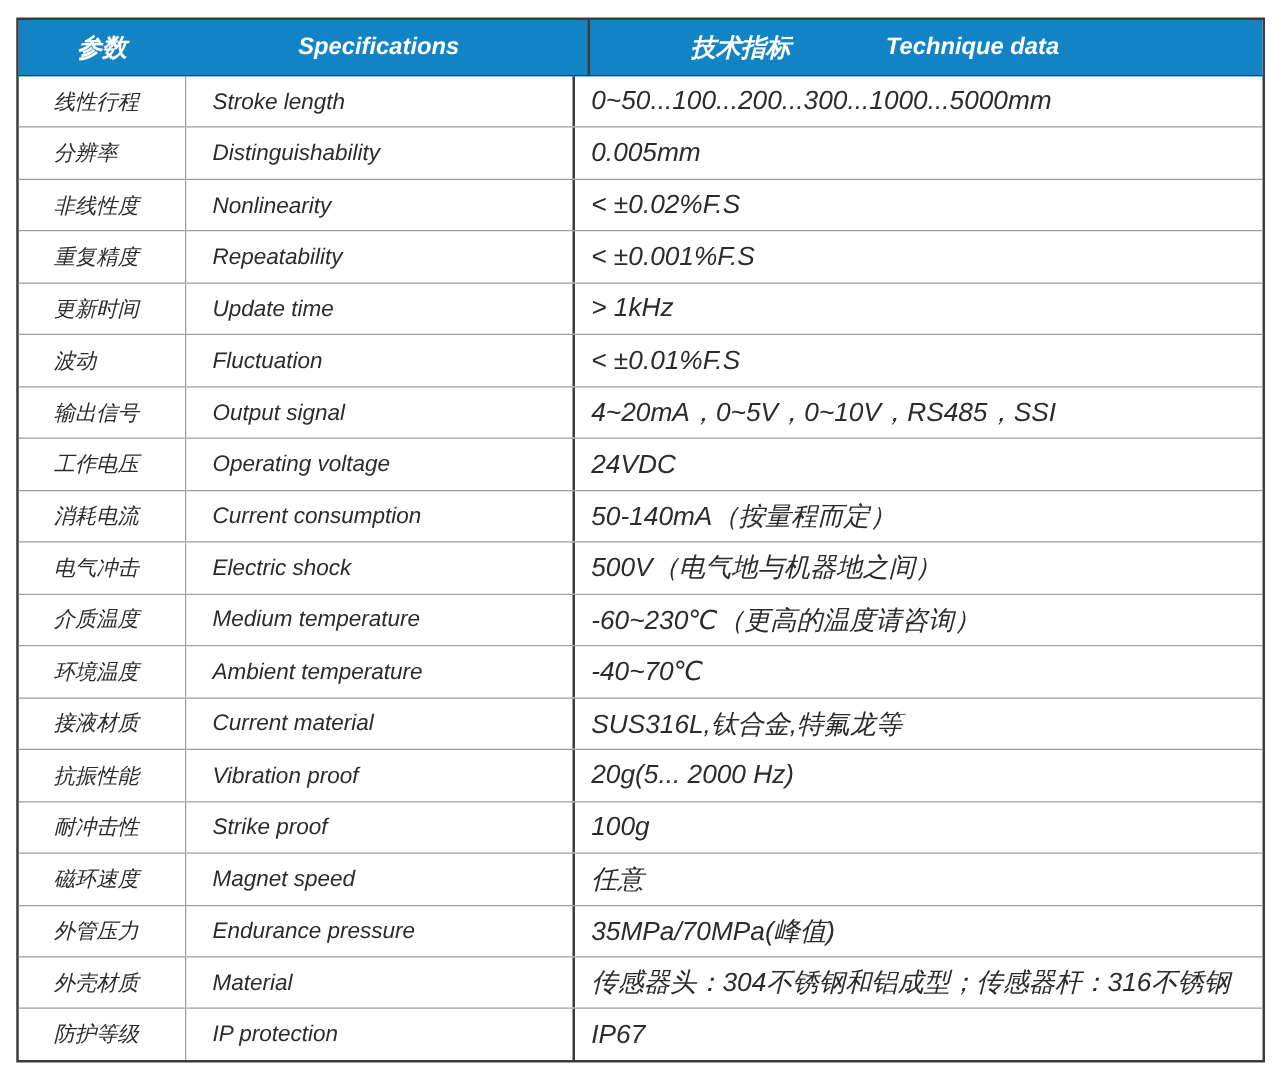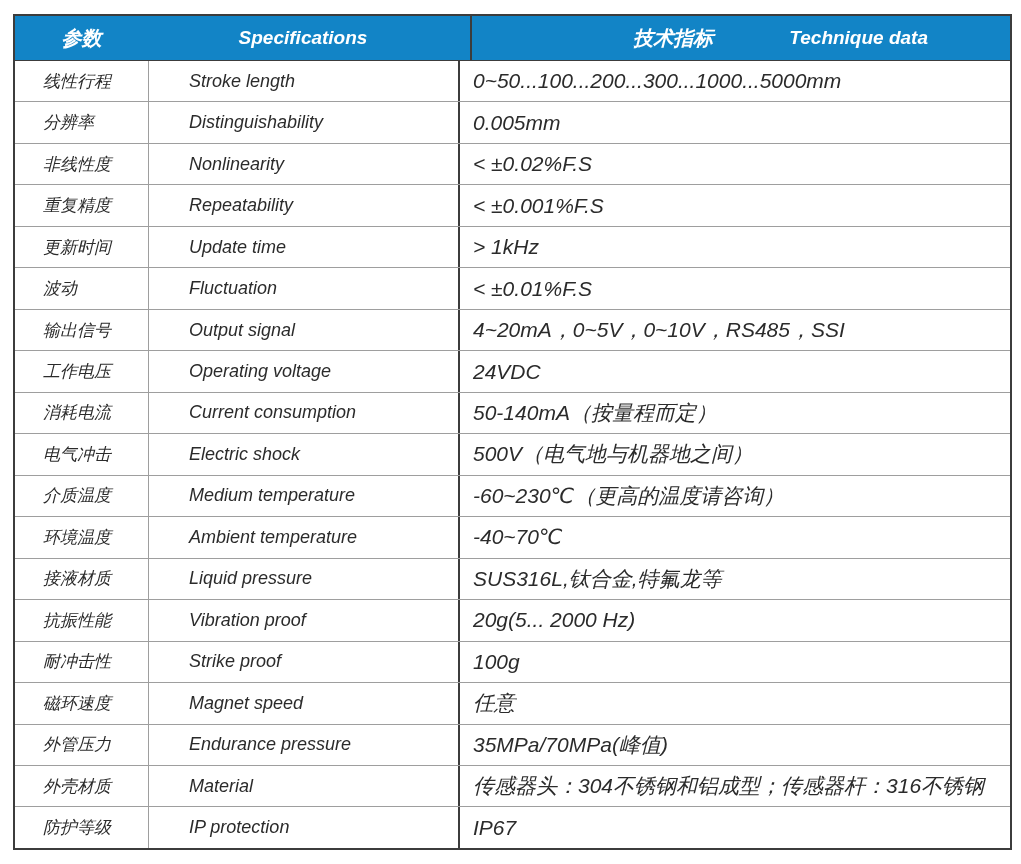--- a/index.html
+++ b/index.html
@@ -29,35 +29,35 @@
     color: var(--header-text, #ffffff);
     font-weight: bold;
     font-size: 19px;
     border-bottom: 1px solid var(--outer-border, #3c3c3c);
   }
   .hc { display: flex; align-items: center; }
   .hc1 { width: 133px; justify-content: center; font-size: 20px; }
   .hc2 { width: 310px; justify-content: center; }
   .hc3 {
     flex: 1;
-    justify-content: flex-end;
+    justify-content: center;
     gap: 76px;
     padding-right: 82px;
     border-left: 2px solid var(--outer-border, #3c3c3c);
     margin-left: 12px;
   }
   .hc3 .cn { font-size: 20px; }
   
   .tbody { flex: 1; display: flex; flex-direction: column; }
   .trow { flex: 1; display: flex; }
   .trow + .trow { border-top: 1px solid var(--grid-line, #9e9e9e); }
   .c { display: flex; align-items: center; }
   .c1 { width: 133px; padding-left: 28px; font-size: 17px; }
   .c2 {
-    width: 310px; padding-left: 40px; font-size: 18px;
+    width: 310px; padding-left: 21px; font-size: 18px;
     border-left: 1px solid var(--grid-line, #9e9e9e);
   }
   .c3 {
     flex: 1; padding-left: 13px; font-size: 21px;
     border-left: 2px solid var(--outer-border, #3c3c3c);
   }
 </style>
 </head>
 <body>
 
@@ -138,21 +138,21 @@
   </div>
 
   <div class="trow">
     <div class="c c1">环境温度</div>
     <div class="c c2">Ambient temperature</div>
     <div class="c c3">-40~70℃</div>
   </div>
 
   <div class="trow">
     <div class="c c1">接液材质</div>
-    <div class="c c2">Liquid pressure</div>
+    <div class="c c2">Current material</div>
     <div class="c c3">SUS316L,钛合金,特氟龙等</div>
   </div>
 
   <div class="trow">
     <div class="c c1">抗振性能</div>
     <div class="c c2">Vibration proof</div>
     <div class="c c3">20g(5... 2000 Hz)</div>
   </div>
 
   <div class="trow">

